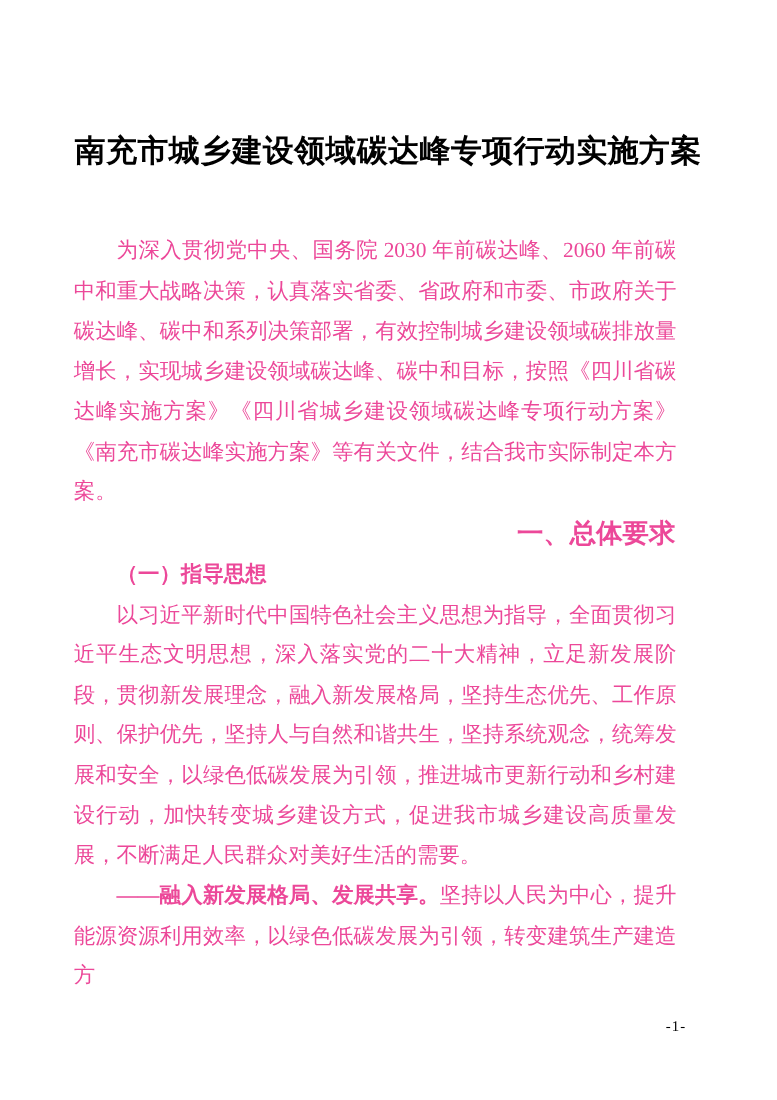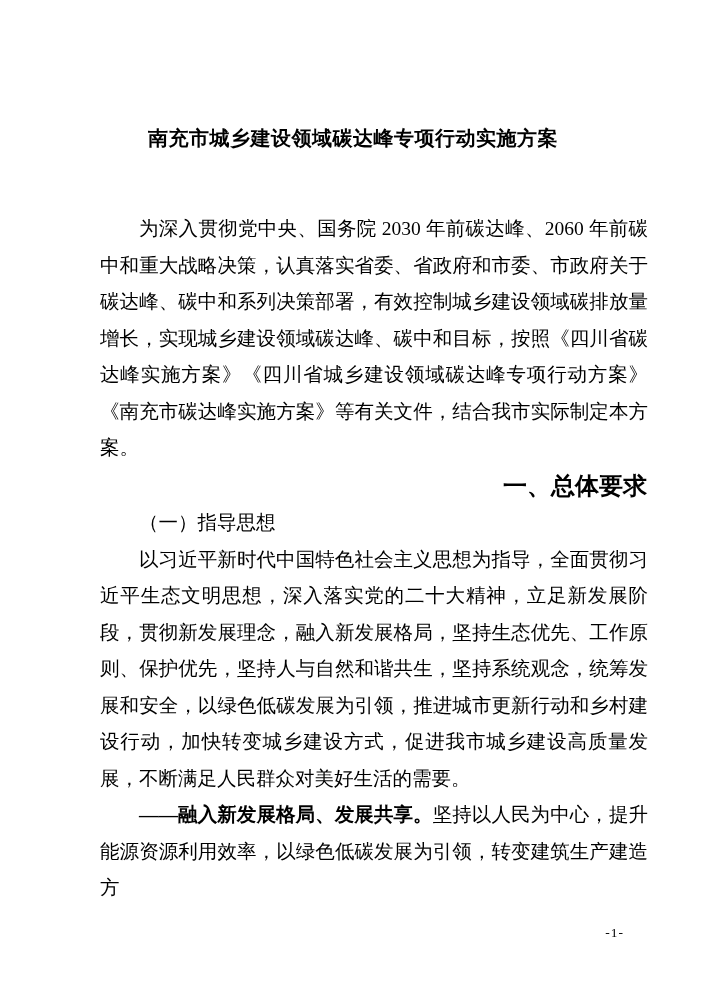--- a/index.html
+++ b/index.html
@@ -16,66 +16,66 @@
     font-family: "Liberation Serif", "DejaVu Serif", serif;
     color: #000000;
   }
   .doc-title {
     position: absolute;
     top: 118px;
     left: 20px;
     right: 20px;
     margin: 0;
     text-align: center;
-    font-size: 20px;
+    font-size: 28px;
     line-height: 40px;
     font-weight: bold;
     letter-spacing: 0.5px;
     color: #000000;
     font-family: "Liberation Serif", "DejaVu Serif", serif;
   }
   .doc-subtitle {
     position: absolute;
     top: 169px;
     left: 0;
     right: 0;
     text-align: center;
     font-size: 17.5px;
     line-height: 26px;
     font-weight: normal;
     color: #000000;
   }
   .doc-body {
     position: absolute;
     top: 211px;
-    left: 100px;
+    left: 67px;
     width: 548px;
     font-size: 19.5px;
     line-height: 36.5px;
     text-align: justify;
-    color: #000000;
+    color: #ec4899;
   }
   .para {
     margin: 0;
     padding: 0;
     text-indent: 2em;
   }
   .section-heading {
     margin: 1px;
     text-indent: 2em;
     font-weight: bold;
     font-family: "Liberation Sans", "DejaVu Sans", sans-serif;
     font-size: 24px;
     line-height: 36.5px;
     text-align: right;
   }
   .sub-heading {
     margin: 0;
     text-indent: 2em;
-    font-weight: normal;
+    font-weight: bold;
     font-size: 19.5px;
     line-height: 36.5px;
     text-align: left;
   }
   .principle-lead {
     font-weight: bold;
   }
   .page-number {
     position: absolute;
     top: 923px;

